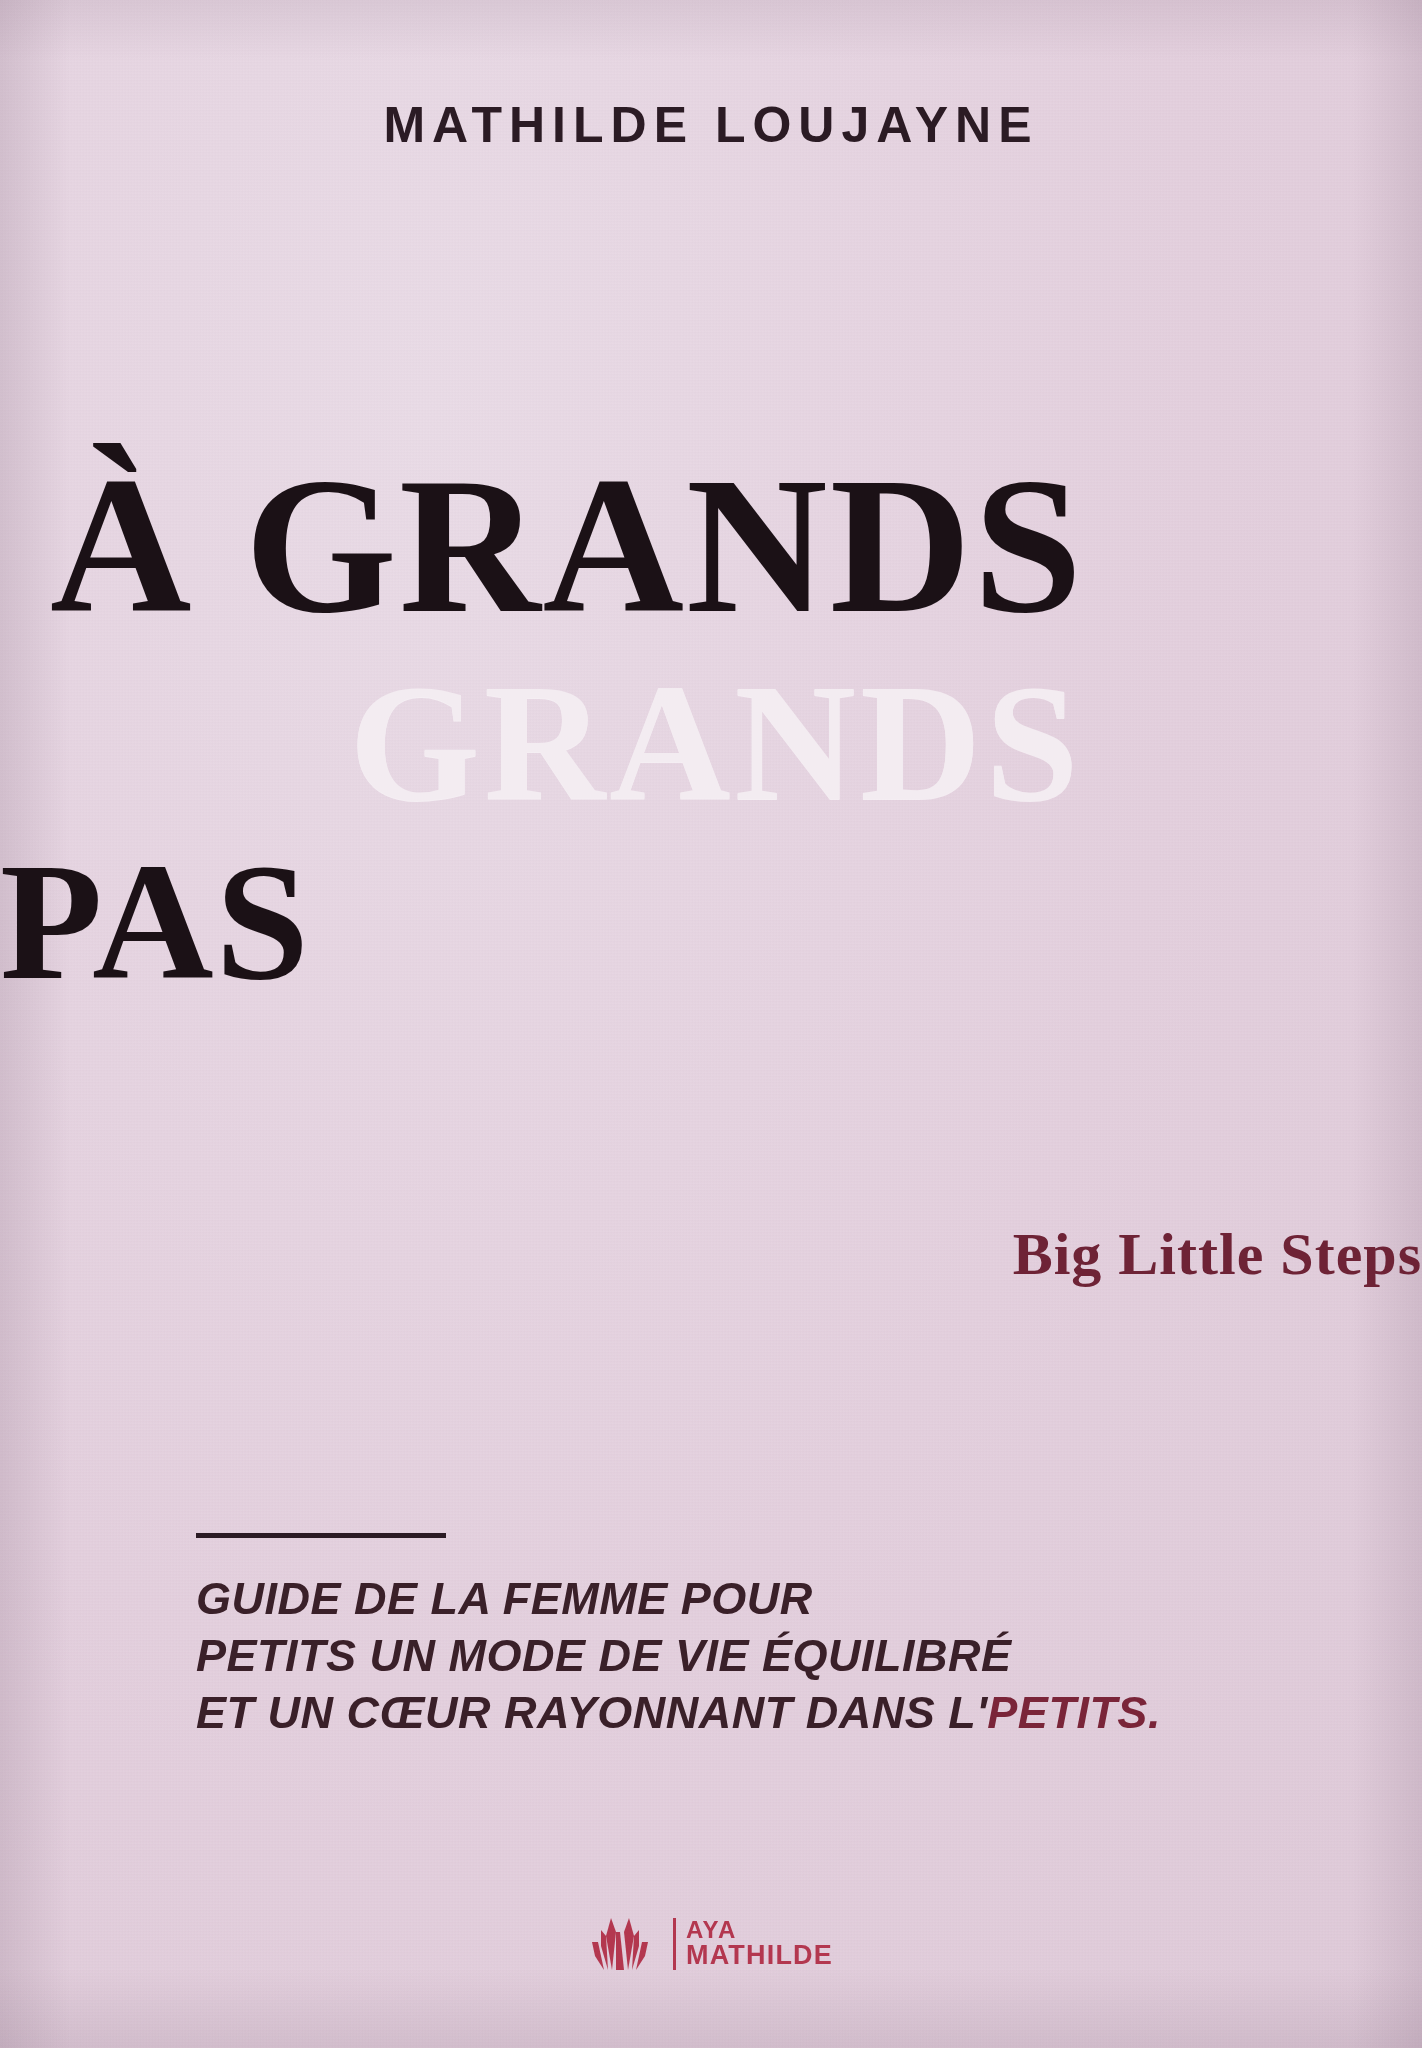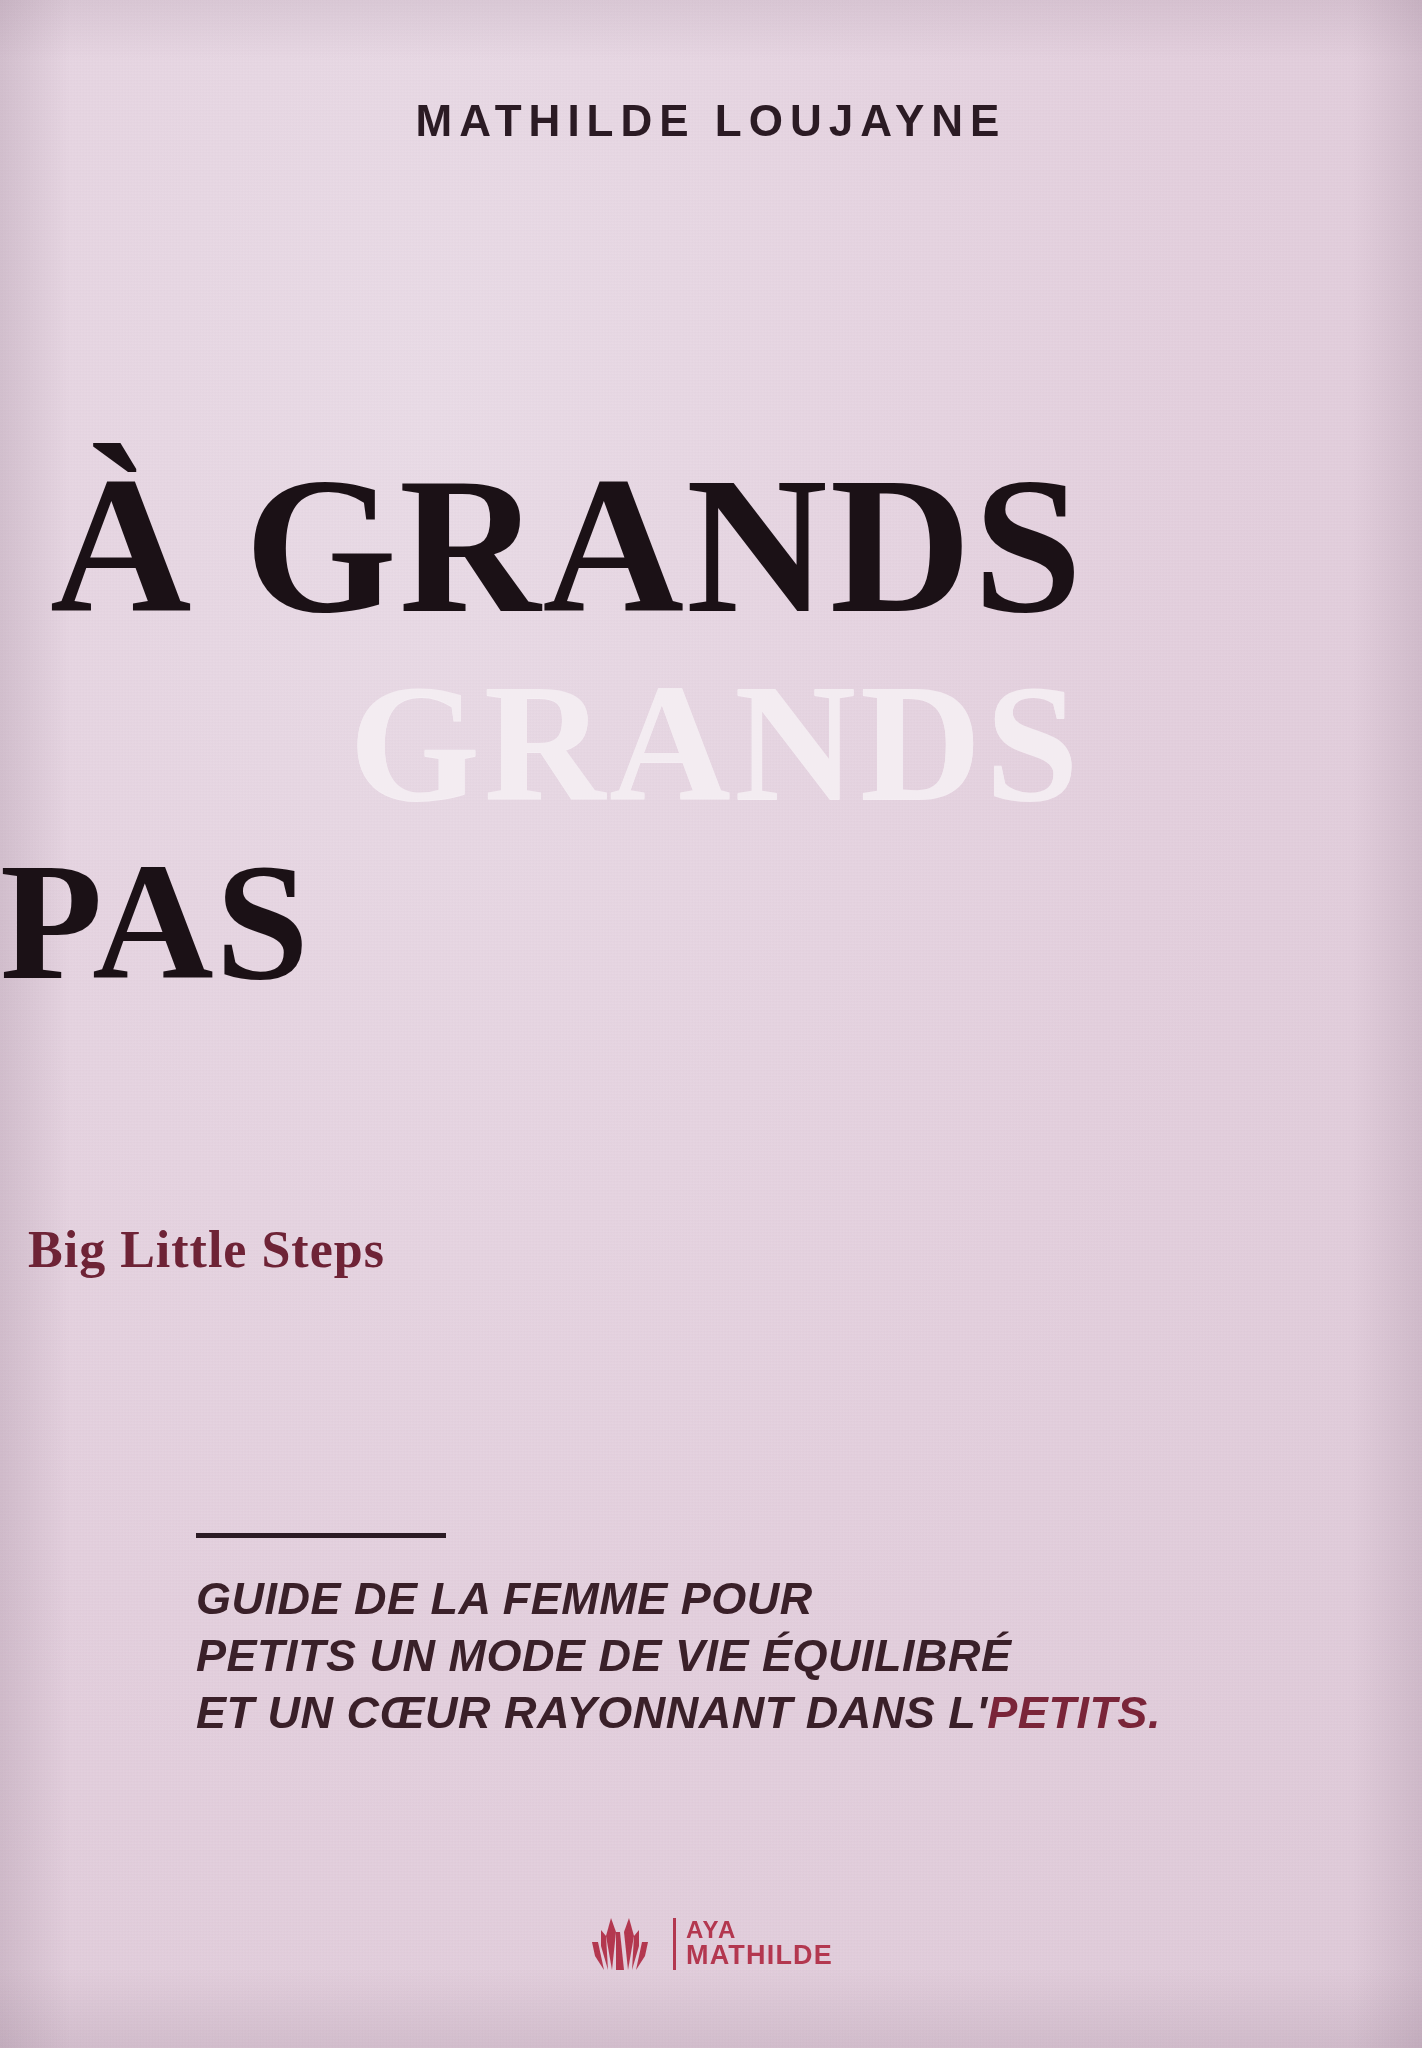--- a/index.html
+++ b/index.html
@@ -54,21 +54,21 @@
   }
 
   .author {
     position: absolute;
     top: 96px;
     left: 0;
     right: 0;
     text-align: center;
     font-family: "Liberation Sans", sans-serif;
     font-weight: bold;
-    font-size: 44px;
+    font-size: 50px;
     letter-spacing: 7px;
     color: #2b1b24;
   }
 
   .title-block {
     position: absolute;
     top: 455px;
     left: 0;
     right: 0;
   }
@@ -102,27 +102,27 @@
     letter-spacing: 2px;
     color: #1b1116;
     margin-top: 24px;
   }
 
   .subtitle-en {
     position: absolute;
     top: 1220px;
     left: 0;
     right: 0;
-    text-align: left;
+    text-align: right;
     font-family: "Liberation Serif", serif;
     font-weight: bold;
-    font-size: 52px;
+    font-size: 60px;
     letter-spacing: 1px;
     color: #6e2336;
-    padding-left: 28px;
+    padding-left: 92px;
   }
 
   .rule {
     position: absolute;
     top: 1533px;
     left: 196px;
     width: 250px;
     height: 5px;
     background: #2b1b24;
   }

